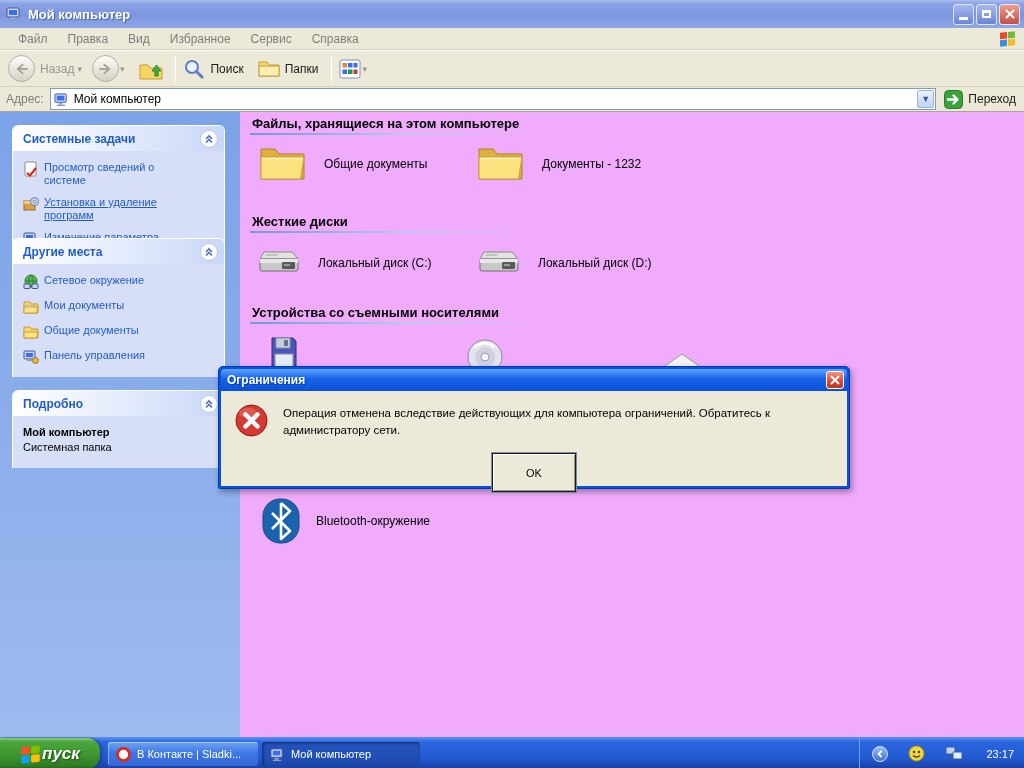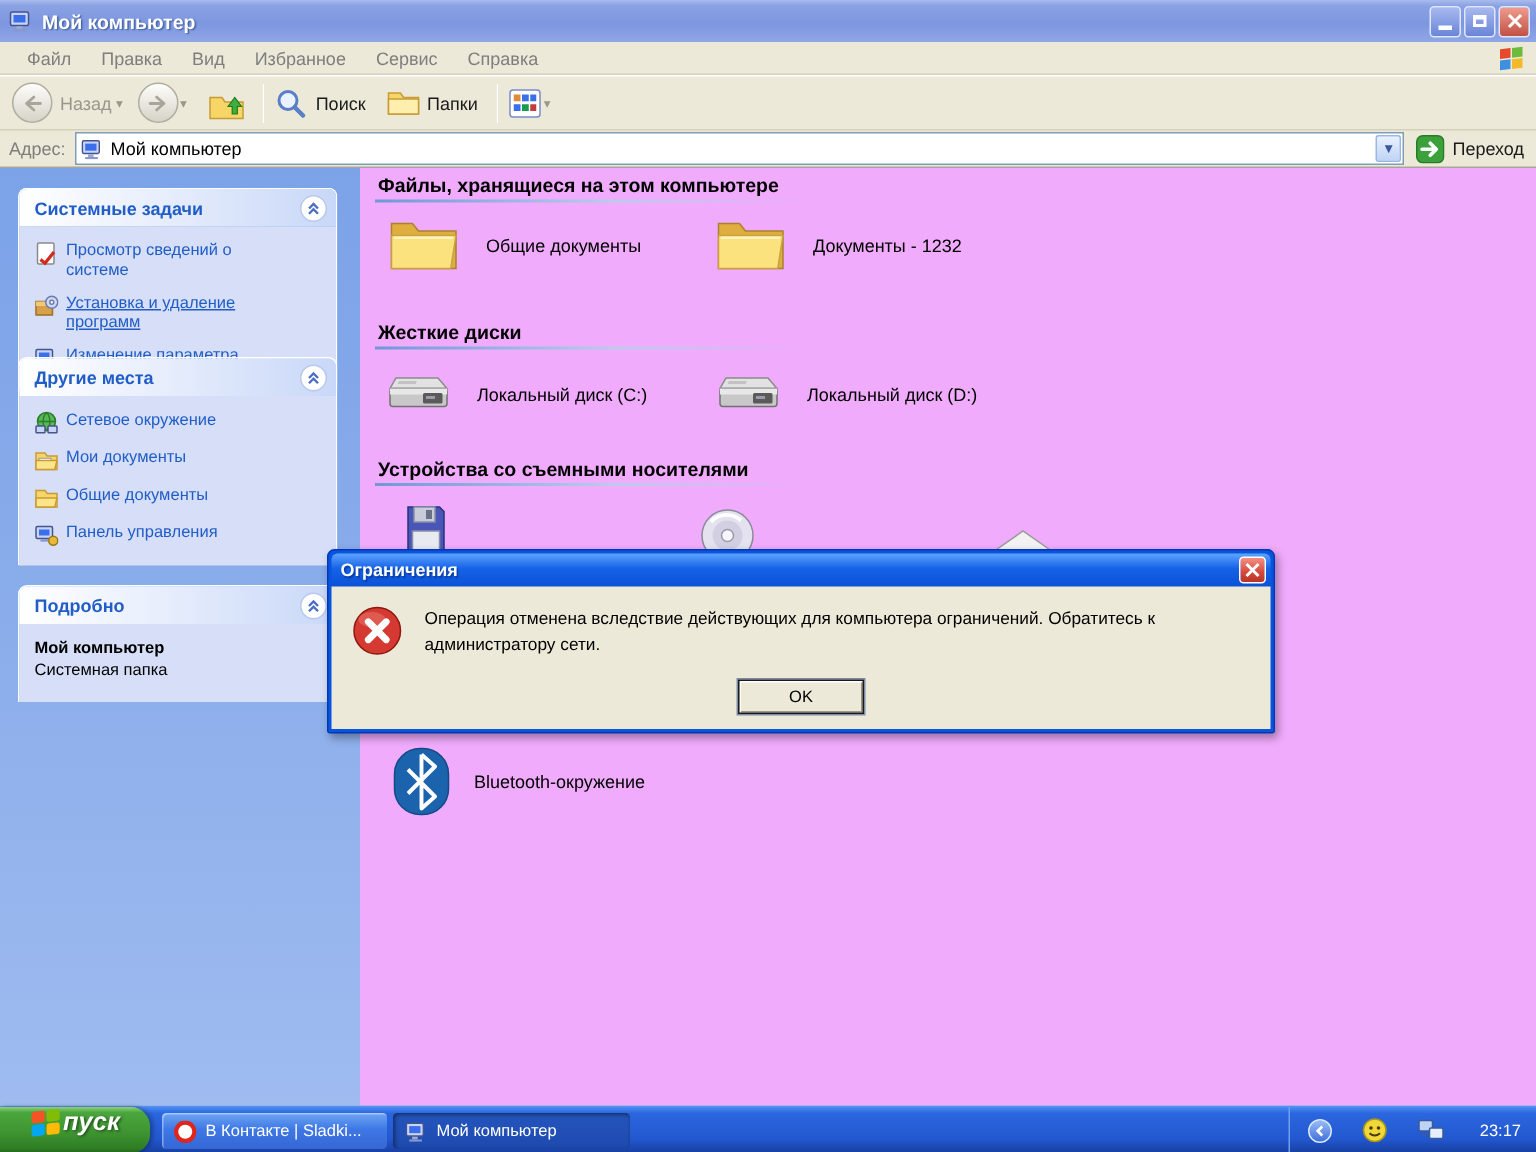--- a/index.html
+++ b/index.html
@@ -83,33 +83,33 @@
     background:#0855DD; padding:2px; border:1px solid #0238b8; border-radius:5px 5px 2px 2px;
     box-shadow:2px 3px 6px rgba(0,0,0,.35); }
   .dlg-title { height:22px; border-radius:4px 4px 0 0;
     background:linear-gradient(180deg,#5ea4ff 0%,#1663e8 45%,#0b51d6 100%);
     display:flex; align-items:center; justify-content:space-between; padding:0 3px 0 6px;gap:30px; }
   .dlg-title .t { color:#fff; font-weight:bold; font-size:12px; text-shadow:1px 1px 1px #0a3ba0; }
   .dlg-close { width:18px; height:18px; border-radius:3px; border:1px solid #fff;
     background:linear-gradient(180deg,#f59084,#d6483a 60%,#b83428); display:flex; align-items:center; justify-content:center; }
   .dlg-body { position:relative; background:#ECE9D8; height:95px; }
   .dlg-msg { position:absolute; left:62px; top:14px; width:556px; font-size:11.5px; line-height:17px; color:#000; }
-  .dlg-ok { position:absolute; left:50%; transform:translateX(-50%); top:62px; width:84px; height:23px;
+  .dlg-ok { position:absolute; left:50%; transform:translateX(-50%); top:62px; width:84px; height:39px;
     background:#ECE9D8; border:1px solid #1a1a1a; font-size:11px; color:#000;
     box-shadow:inset 1px 1px 0 #ffffff, inset -1px -1px 0 #9a988c, 0 0 0 1px #7a8ba8;
     display:flex; align-items:center; justify-content:center; font-family:"Liberation Sans",sans-serif; }
   .err-ic { position:absolute; left:14px; top:13px; }
 
   
   .taskbar { position:absolute; left:0; top:737px; width:1024px; height:31px;
     background:linear-gradient(180deg,#4A8CF5 0%,#2B66DE 14%,#2258CF 70%,#1941A5 100%);
     border-top:1px solid #5a8ee8; }
   .start-btn { position:absolute; left:0; top:0; height:31px; width:100px; border-radius:0 13px 13px 0;
     background:linear-gradient(180deg,#8ed07a 0%,#4aa73c 12%,#3e9431 55%,#2e7d24 90%,#225f1c 100%);
-    display:flex; align-items:flex-start; justify-content:center; gap:0;
+    display:flex; align-items:center; justify-content:center; gap:0;
     box-shadow:2px 0 3px rgba(0,0,0,.3); }
   .start-btn .t { color:#fff; font-weight:bold; font-style:italic; font-size:17px; text-shadow:1px 1px 2px #1c4a14; }
   .task-btn { position:absolute; top:4px; height:24px; border-radius:3px; color:#fff; font-size:11px;
     display:flex; align-items:center; gap:6px; padding:0 8px;
     background:linear-gradient(180deg,#6fa5f4,#3e78e6 45%,#3566d4);
     box-shadow:inset 1px 1px 0 rgba(255,255,255,.4); white-space:nowrap; overflow:hidden; }
   .task-btn.pressed { background:linear-gradient(180deg,#2455bd,#1e4aae);
     box-shadow:inset 1px 1px 3px rgba(0,0,0,.5); }
   .tray { position:absolute; right:0; top:0; height:31px; display:flex; align-items:center; gap:20px;
     padding:0 10px 0 12px; border-left:1px solid #6fa0f0; }

